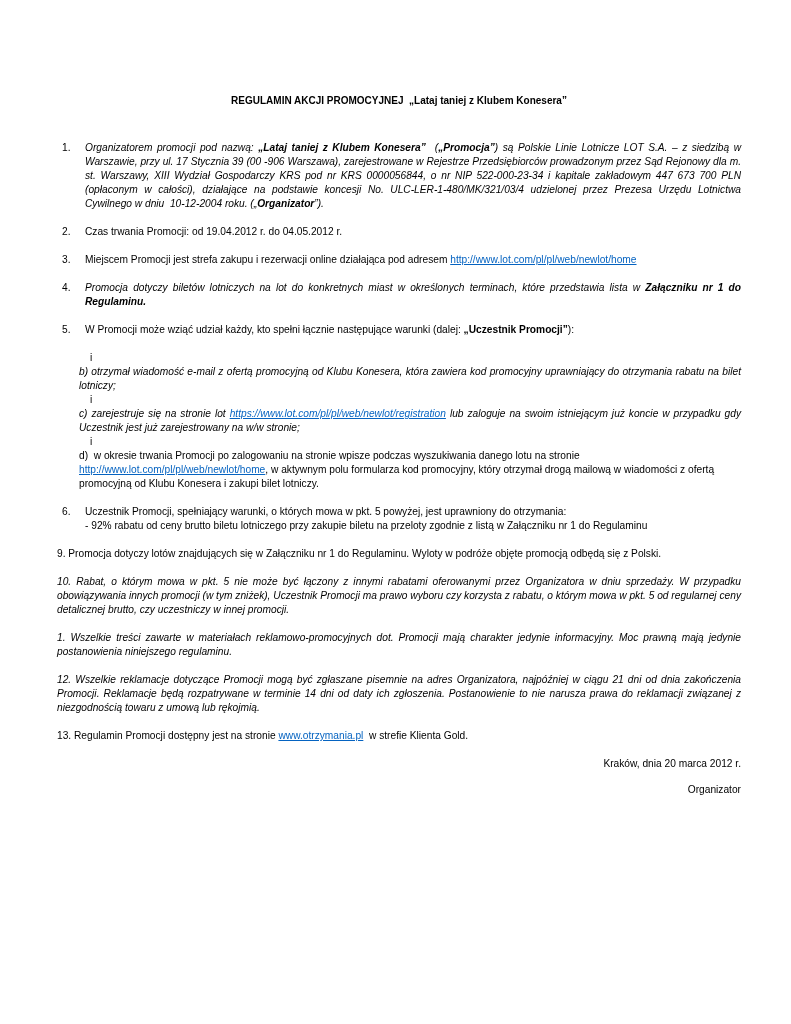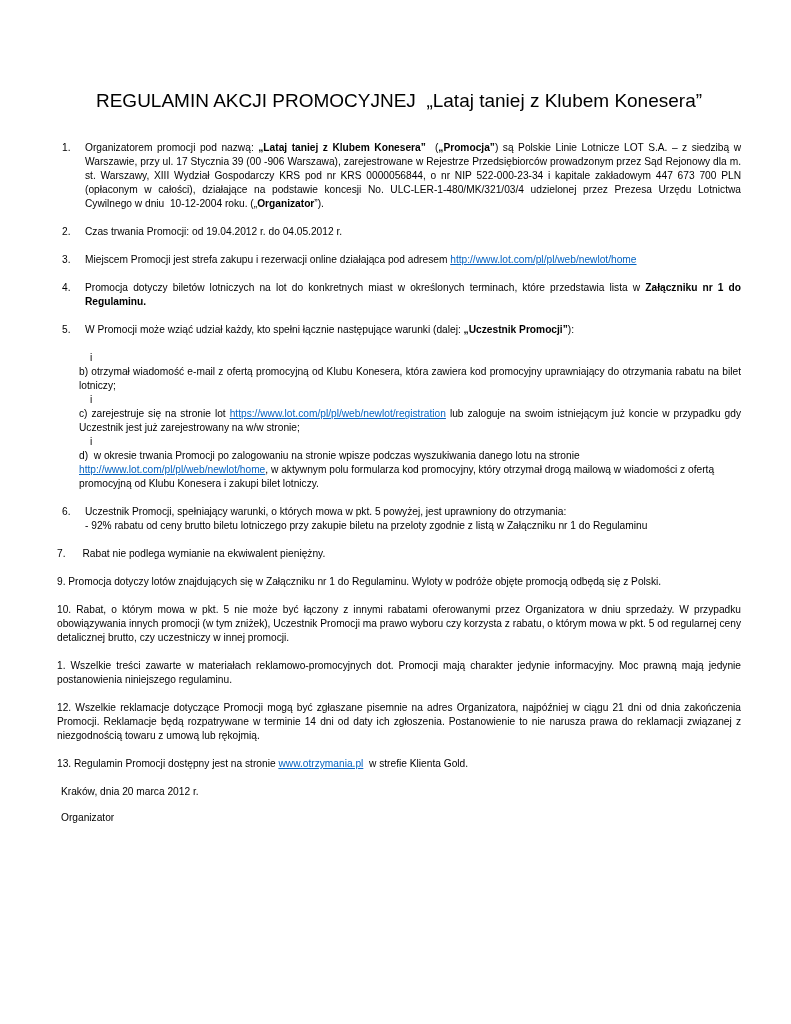--- a/index.html
+++ b/index.html
@@ -13,36 +13,36 @@
   }
   .page {
     width: 791px;
     height: 1024px;
     padding: 93px 50px 20px 57px;
     font-size: 10.2px;
     line-height: 14px;
   }
   .title {
     text-align: center;
-    font-weight: normal;
-    font-size: 19px;
+    font-weight: bold;
+    font-size: 10px;
     line-height: 15px;
     margin-bottom: 33px;
     white-space: pre-wrap;
   }
   .clause { display: flex; margin-bottom: 14px; }
   .clause .num { flex: 0 0 28px; padding-left: 5px; }
   .clause .ctext { flex: 1 1 auto; min-width: 0; }
-  .just { text-align: justify; }
+  .just { text-align: justify; font-style: italic; }
   .sub  { margin-left: 22px; margin-bottom: 0; }
   .suba { margin-left: 24px; }
   .subd { margin-bottom: 14px; }
   .sep  { margin-left: 33px; margin-bottom: 0; }
   .flat { margin-bottom: 14px; }
-  .footer-line { padding-left: 4px; margin-top: 12px; margin-bottom: 0; }
+  .footer-line { padding-left: 4px; margin-top: 12px; margin-bottom: 0; text-align: right; }
   a.lnk { color: var(--link, #0563c1); text-decoration: underline; cursor: pointer; }
   .b { font-weight: bold; }
 </style>
 </head>
 <body style="background: rgb(255, 255, 255);">
 
 <div class="page">
 
   <div class="title">REGULAMIN AKCJI PROMOCYJNEJ&nbsp; „Lataj taniej z Klubem Konesera”</div>
 
@@ -76,21 +76,20 @@
   <div class="sep">i</div>
   <div class="sub just"><span>c) zarejestruje się na stronie lot </span><a href="#" class="lnk">https://www.lot.com/pl/pl/web/newlot/registration</a><span> lub zaloguje na swoim istniejącym już koncie w przypadku gdy Uczestnik jest już zarejestrowany na w/w stronie;</span></div>
   <div class="sep">i</div>
   <div class="sub subd"><span>d)&nbsp; w okresie trwania Promocji po zalogowaniu na stronie wpisze podczas wyszukiwania danego lotu na stronie </span><a href="#" class="lnk">http://www.lot.com/pl/pl/web/newlot/home</a><span>, w aktywnym polu formularza kod promocyjny, który otrzymał drogą mailową w wiadomości z ofertą promocyjną od Klubu Konesera i zakupi bilet lotniczy.</span></div>
 
   <div class="clause">
     <div class="num">6.</div>
     <div class="ctext"><span>Uczestnik Promocji, spełniający warunki, o których mowa w pkt. 5 powyżej, jest uprawniony do otrzymania:</span><br><span>- 92% rabatu od ceny brutto biletu lotniczego przy zakupie biletu na przeloty zgodnie z listą w Załączniku nr 1 do Regulaminu</span></div>
   </div>
 
-  <div class="flat"><span>7.&nbsp;&nbsp;&nbsp;&nbsp;&nbsp;&nbsp;Rabat nie podlega wymianie na ekwiwalent pieniężny.</span></div>
   <div class="flat"><span>9. Promocja dotyczy lotów znajdujących się w Załączniku nr 1 do Regulaminu. Wyloty w podróże objęte promocją odbędą się z Polski.</span></div>
   <div class="flat just"><span>10. Rabat, o którym mowa w pkt. 5 nie może być łączony z innymi rabatami oferowanymi przez Organizatora w dniu sprzedaży. W przypadku obowiązywania innych promocji (w tym zniżek), Uczestnik Promocji ma prawo wyboru czy korzysta z rabatu, o którym mowa w pkt. 5 od regularnej ceny detalicznej brutto, czy uczestniczy w innej promocji.</span></div>
   <div class="flat just"><span>1. Wszelkie treści zawarte w materiałach reklamowo-promocyjnych dot. Promocji mają charakter jedynie informacyjny. Moc prawną mają jedynie postanowienia niniejszego regulaminu.</span></div>
   <div class="flat just"><span>12. Wszelkie reklamacje dotyczące Promocji mogą być zgłaszane pisemnie na adres Organizatora, najpóźniej w ciągu 21 dni od dnia zakończenia Promocji. Reklamacje będą rozpatrywane w terminie 14 dni od daty ich zgłoszenia. Postanowienie to nie narusza prawa do reklamacji związanej z niezgodnością towaru z umową lub rękojmią.</span></div>
   <div class="flat"><span>13. Regulamin Promocji dostępny jest na stronie </span><a href="#" class="lnk">www.otrzymania.pl</a><span>&nbsp; w strefie Klienta Gold.</span></div>
 
   <div class="footer-line">Kraków, dnia 20 marca 2012 r.</div>
   <div class="footer-line">Organizator</div>
 
 </div>

